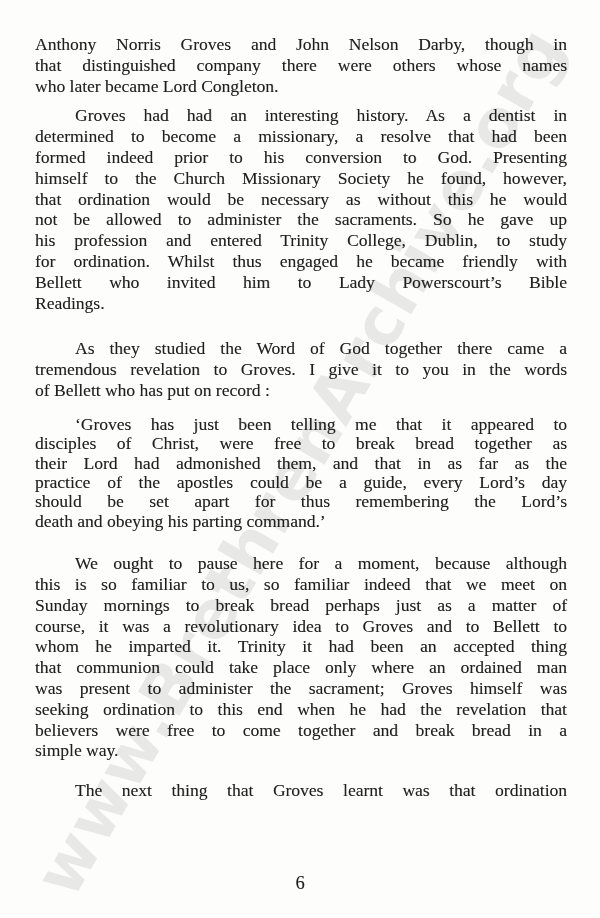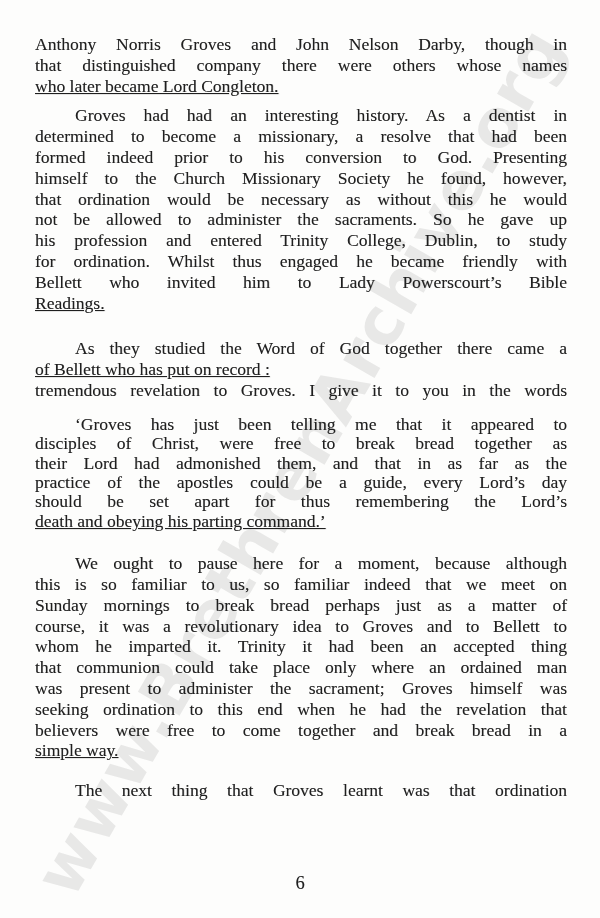--- a/index.html
+++ b/index.html
@@ -49,21 +49,20 @@
   .para:nth-child(6) { margin-top: 19px; font-family: Liberation Serif, serif; }
   .para.quote {
     line-height: 19.4px;
   }
   .line {
     text-align: justify;
     text-align-last: justify;
   }
   .line.endline {
     text-align-last: left;
-    text-decoration: underline;
   }
   .line.indent {
     text-indent: 40px;
   }
   .page-number {
     position: absolute;
     left: 0;
     right: 0;
     bottom: 24px;
     text-align: center;
@@ -90,22 +89,22 @@
         <div class="line">himself to the Church Missionary Society he found, however,</div>
         <div class="line">that ordination would be necessary as without this he would</div>
         <div class="line">not be allowed to administer the sacraments.  So he gave up</div>
         <div class="line">his profession and entered Trinity College, Dublin, to study</div>
         <div class="line">for ordination.  Whilst thus engaged he became friendly with</div>
         <div class="line">Bellett who invited him to Lady Powerscourt’s Bible</div>
         <div class="line endline">Readings.</div>
       </div>
       <div class="para">
         <div class="line indent">As they studied the Word of God together there came a</div>
+        <div class="line">tremendous revelation to Groves.  I give it to you in the words</div>
         <div class="line endline">of Bellett who has put on record :</div>
-        <div class="line">tremendous revelation to Groves.  I give it to you in the words</div>
       </div>
       <div class="para quote">
         <div class="line indent">‘Groves has just been telling me that it appeared to</div>
         <div class="line">disciples of Christ, were free to break bread together as</div>
         <div class="line">their Lord had admonished them, and that in as far as the</div>
         <div class="line">practice of the apostles could be a guide, every Lord’s day</div>
         <div class="line">should be set apart for thus remembering the Lord’s</div>
         <div class="line endline">death and obeying his parting command.’</div>
       </div>
       <div class="para">

